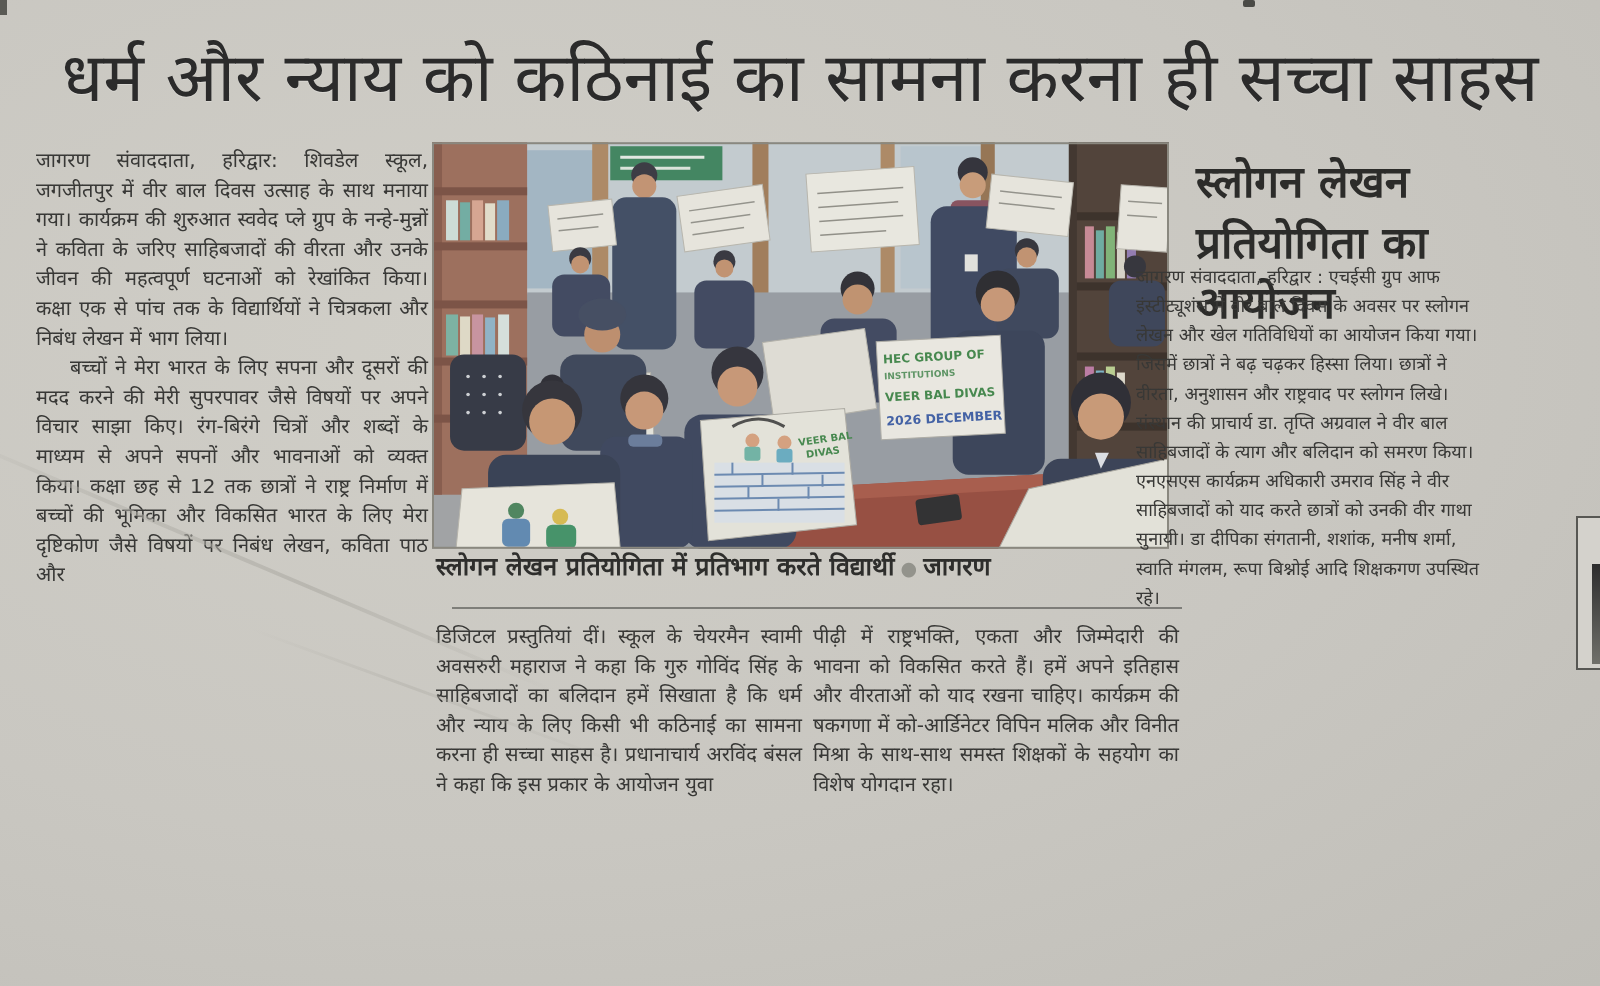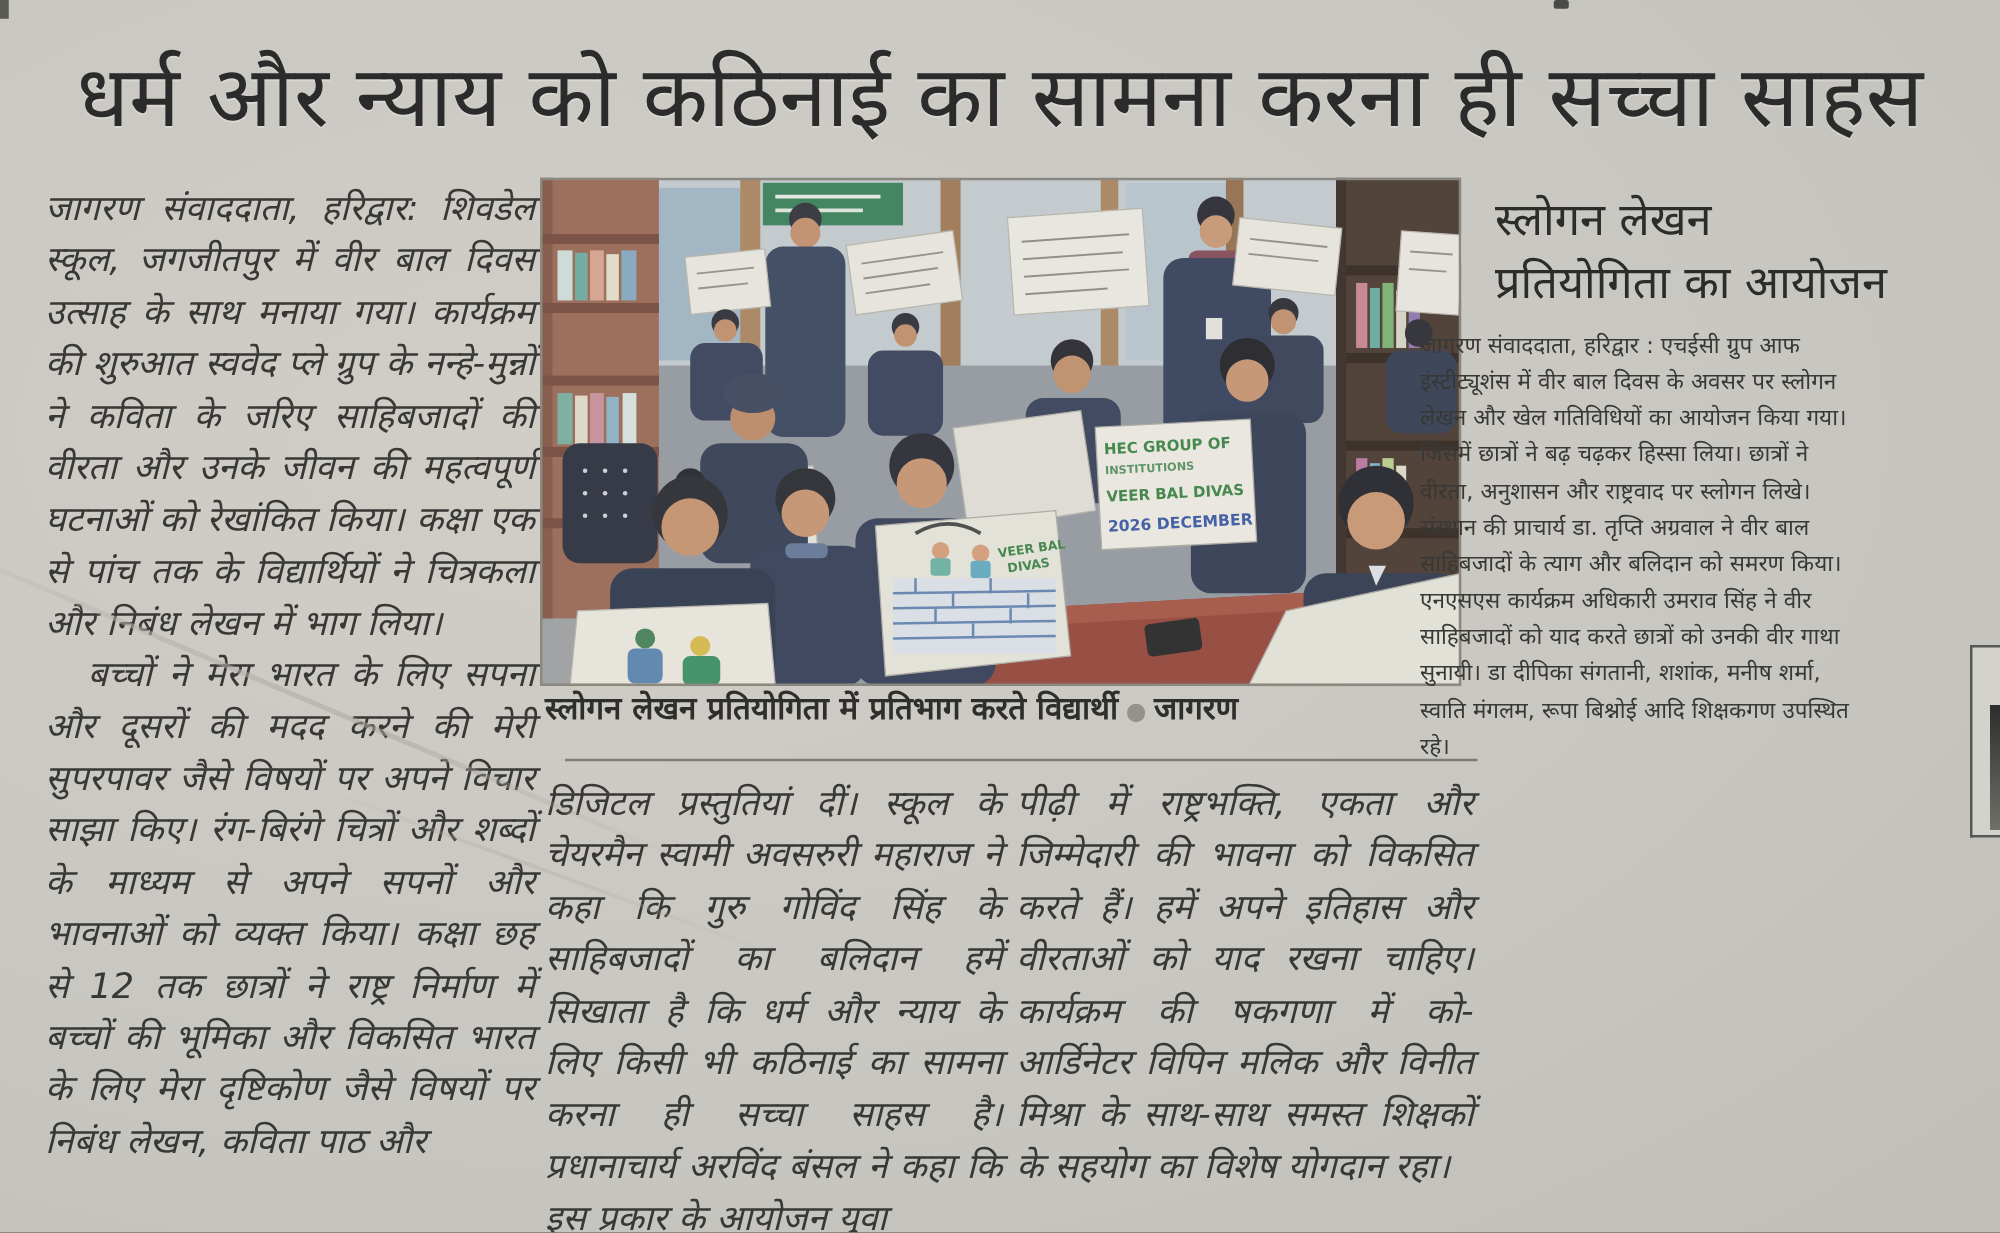--- a/index.html
+++ b/index.html
@@ -8,37 +8,37 @@
     background:radial-gradient(ellipse at 30% 35%, #d0cec7 0%, #c9c7c1 55%, #c0beb8 100%);
     font-family:"DejaVu Sans","Liberation Sans",sans-serif;
     color:#3a3a3a;
   }
   .headline{
     position:absolute;left:0;top:28px;width:1600px;
     font-size:68px;font-weight:400;color:#2b2b2b;text-align:center;
     white-space:nowrap;letter-spacing:0px;
     text-shadow:0 1px 0 rgba(255,255,255,.25);
   }
-  .bodycol{position:absolute;font-size:28px;line-height:1.48;text-align:justify;color:#383836;font-style:italic;}
+  .bodycol{position:absolute;font-size:20px;line-height:1.48;text-align:justify;color:#383836;}
   .bodycol p{margin:0;}
   .bodycol p + p{text-indent:34px;}
   #col1{left:36px;top:146px;width:392px;}
   #col2{left:436px;top:622px;width:366px;}
   #col3{left:813px;top:622px;width:366px;}
   .photo-wrap{position:absolute;left:432px;top:142px;width:737px;height:407px;}
   .photo-wrap svg{display:block;}
   .caption{
     position:absolute;left:436px;top:548px;width:744px;
     font-size:25px;font-weight:700;color:#2e2e2c;white-space:nowrap;
   }
   .caption .bullet{color:#93938c;font-size:19px;padding:0 6px;}
   .caption-rule{position:absolute;left:452px;top:607px;width:730px;height:2px;background:#6a6a66;opacity:.8;}
   .side-headline{
     position:absolute;left:1196px;top:152px;width:360px;
-    font-size:36px;font-weight:400;line-height:1.38;color:#2c2c2a;
+    font-size:44px;font-weight:700;line-height:1.38;color:#2c2c2a;
   }
   .side-body{
     position:absolute;left:1136px;top:262px;width:352px;
     font-size:18px;line-height:1.62;text-align:left;color:#383836;
   }
   .edge-box{
     position:absolute;left:1576px;top:516px;width:24px;height:150px;
     background:#d4d2cc;border:2px solid #57575300;border:2px solid #575753;border-right:none;
   }
   .edge-box .bar{position:absolute;right:-1px;top:46px;width:11px;height:100px;background:linear-gradient(to bottom,#2d2d2d,#70706a);}

